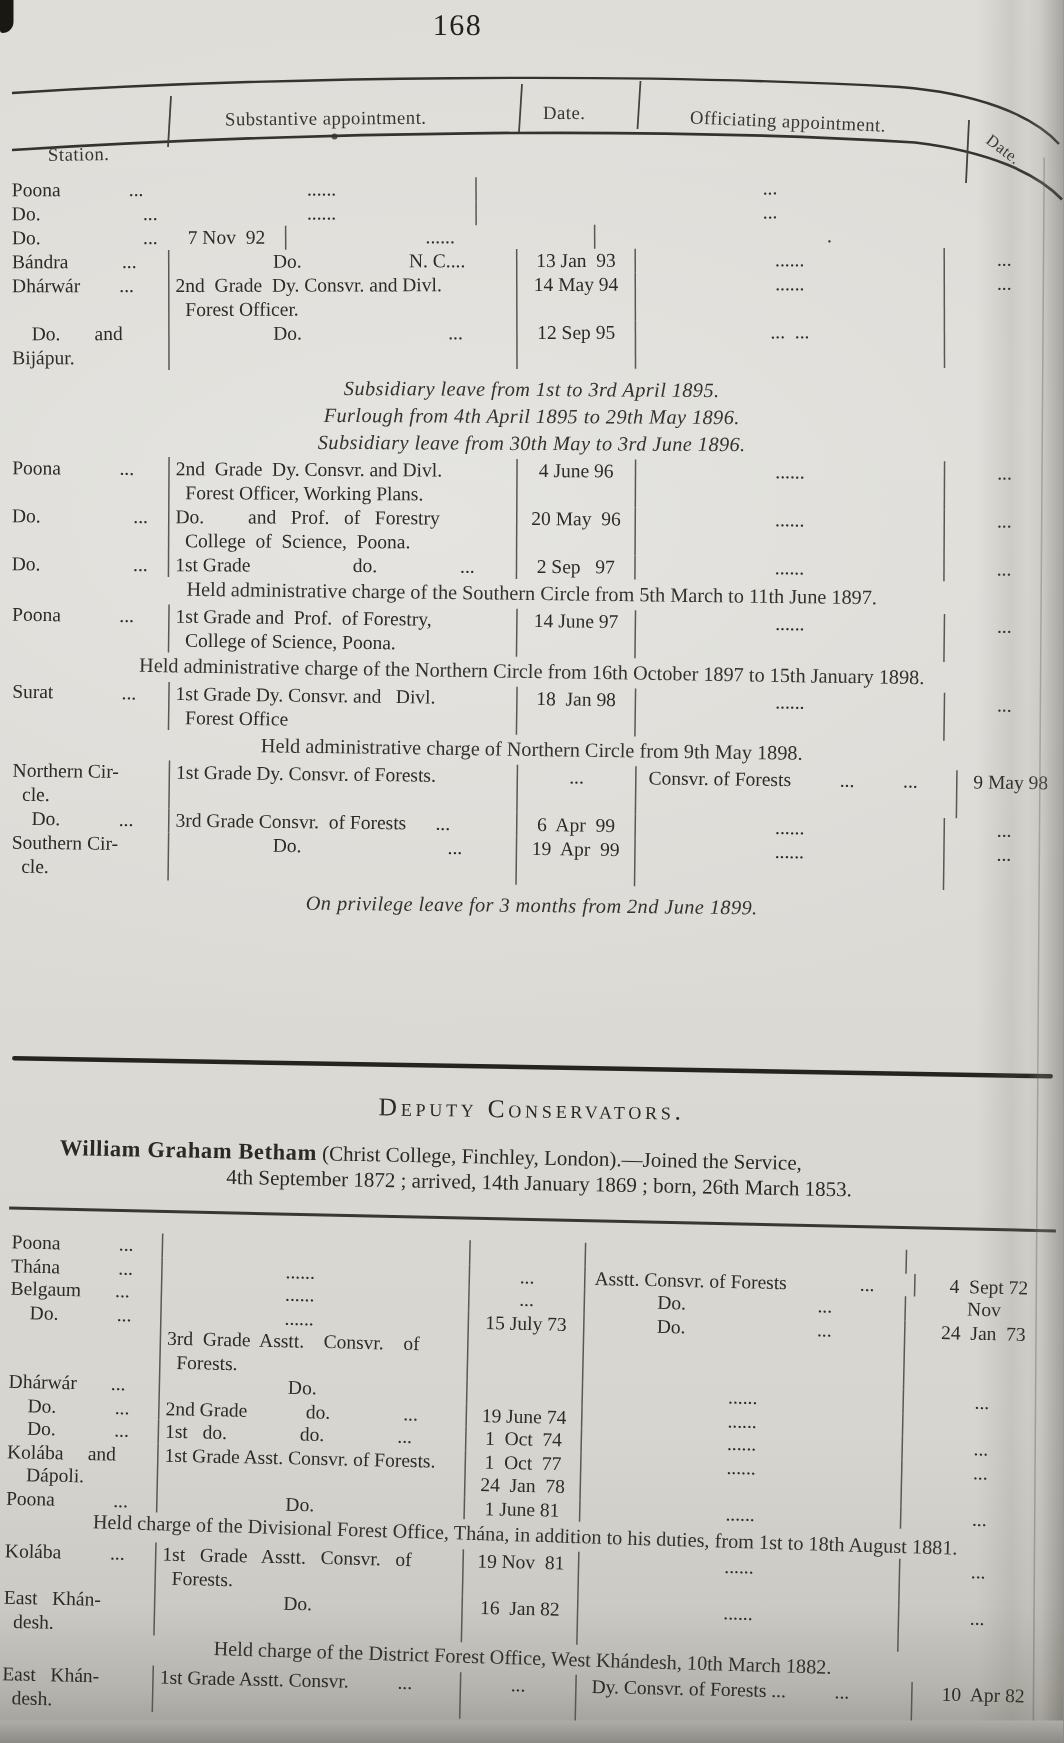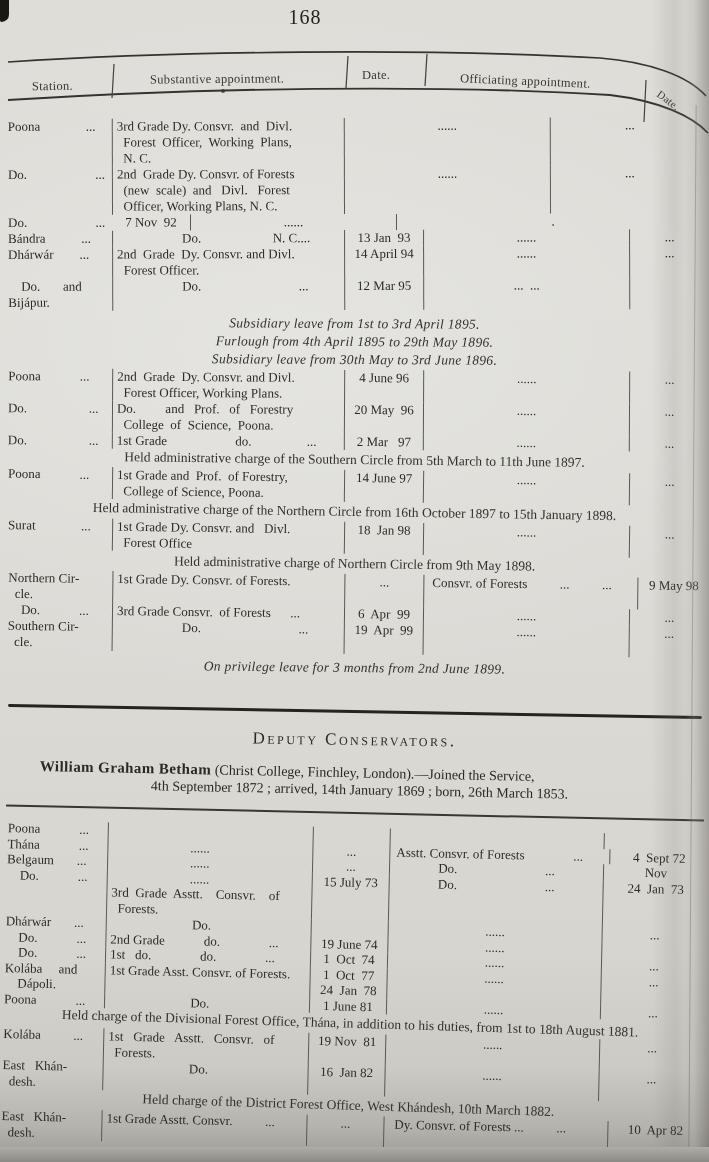--- a/index.html
+++ b/index.html
@@ -64,72 +64,66 @@
 
   <div class="t1head">
     <svg width="709" height="92" viewBox="0 0 709 92">
       <path d="M8,14 C180,3 420,0 600,10 C650,14 688,28 706,48" fill="none" stroke="#35332d" stroke-width="1.6"></path>
       <path d="M8,52 C200,40 430,36 610,47 C660,53 692,68 708,85" fill="none" stroke="#35332d" stroke-width="1.8"></path>
       <path d="M114,16 L112,50" fill="none" stroke="#45423b" stroke-width="1.2"></path>
       <path d="M348,8 L346,40" fill="none" stroke="#45423b" stroke-width="1.2"></path>
       <path d="M427,6 L425,38" fill="none" stroke="#45423b" stroke-width="1.2"></path>
       <path d="M646,32 L644,74" fill="none" stroke="#45423b" stroke-width="1.2"></path>
     </svg>
-    <span class="hlabel" style="left:32px;top:31px;transform:rotate(-1deg);">Station.</span>
+    <span class="hlabel" style="left:32px;top:48px;transform:rotate(-1deg);">Station.</span>
     <span class="hlabel" style="left:150px;top:24px;transform:rotate(-0.5deg);">Substantive appointment.</span>
     <span class="hlabel" style="left:362px;top:20px;">Date.</span>
     <span class="hlabel" style="left:460px;top:26px;transform:rotate(2.4deg);">Officiating appointment.</span>
     <span class="hlabel" style="left:656px;top:46px;transform:rotate(37deg);font-size:11px;">Date.</span>
   </div>
 
   <div class="rows" style="top:118px;">
 
     <div style="transform:rotate(-0.15deg);">
       <div class="trow">
           <div class="c st">Poona              ...</div>
-          <div class="c sub">3rd Grade Dy. Consvr.  and  Divl.
-  Forest  Officer,  Working  Plans,
-  N. C.</div>
           <div class="c off">......</div>
           <div class="c dt2">...</div>
         </div>
       <div class="trow">
           <div class="c st">Do.                     ...</div>
-          <div class="c sub">2nd  Grade Dy. Consvr. of Forests
-  (new  scale)  and   Divl.   Forest
-  Officer, Working Plans, N. C.</div>
           <div class="c off">......</div>
           <div class="c dt2">...</div>
         </div>
       <div class="trow">
           <div class="c st">Do.                     ...</div>
           <div class="c dt">7 Nov  92</div>
           <div class="c off">......</div>
           <div class="c dt2">.</div>
         </div>
       <div class="trow">
           <div class="c st">Bándra           ...</div>
           <div class="c sub">                    Do.                      N. C....</div>
           <div class="c dt">13 Jan  93</div>
           <div class="c off">......</div>
           <div class="c dt2">...</div>
         </div>
       <div class="trow">
           <div class="c st">Dhárwár        ...</div>
           <div class="c sub">2nd  Grade  Dy. Consvr. and Divl.
   Forest Officer.</div>
-          <div class="c dt">14 April 94</div>
+          <div class="c dt">14 May 94</div>
           <div class="c off">......</div>
           <div class="c dt2">...</div>
         </div>
       <div class="trow">
           <div class="c st">    Do.       and
 Bijápur.</div>
           <div class="c sub">                    Do.                              ...</div>
-          <div class="c dt">12 Mar 95</div>
+          <div class="c dt">12 Sep 95</div>
           <div class="c off">...  ...</div>
           <div class="c dt2"></div>
         </div>
     </div>
 
     <div class="note it" style="margin-top:6px;transform:rotate(0.3deg);">Subsidiary leave from 1st to 3rd April 1895.</div>
     <div class="note it" style="transform:rotate(0.3deg);">Furlough from 4th April 1895 to 29th May 1896.</div>
     <div class="note it" style="transform:rotate(0.3deg);">Subsidiary leave from 30th May to 3rd June 1896.</div>
 
     <div style="transform:rotate(0.3deg);margin-top:2px;">
@@ -145,21 +139,21 @@
           <div class="c st">Do.                   ...</div>
           <div class="c sub">Do.         and   Prof.   of   Forestry
   College  of  Science,  Poona.</div>
           <div class="c dt">20 May  96</div>
           <div class="c off">......</div>
           <div class="c dt2">...</div>
         </div>
       <div class="trow">
           <div class="c st">Do.                   ...</div>
           <div class="c sub">1st Grade                     do.                 ...</div>
-          <div class="c dt">2 Mar   97</div>
+          <div class="c dt">2 Sep   97</div>
           <div class="c off">......</div>
           <div class="c dt2">...</div>
         </div>
     </div>
 
     <div class="note" style="transform:rotate(0.7deg);">Held administrative charge of the Southern Circle from 5th March to 11th June 1897.</div>
 
     <div style="transform:rotate(0.7deg);">
       <div class="trow">
           <div class="c st">Poona            ...</div>

